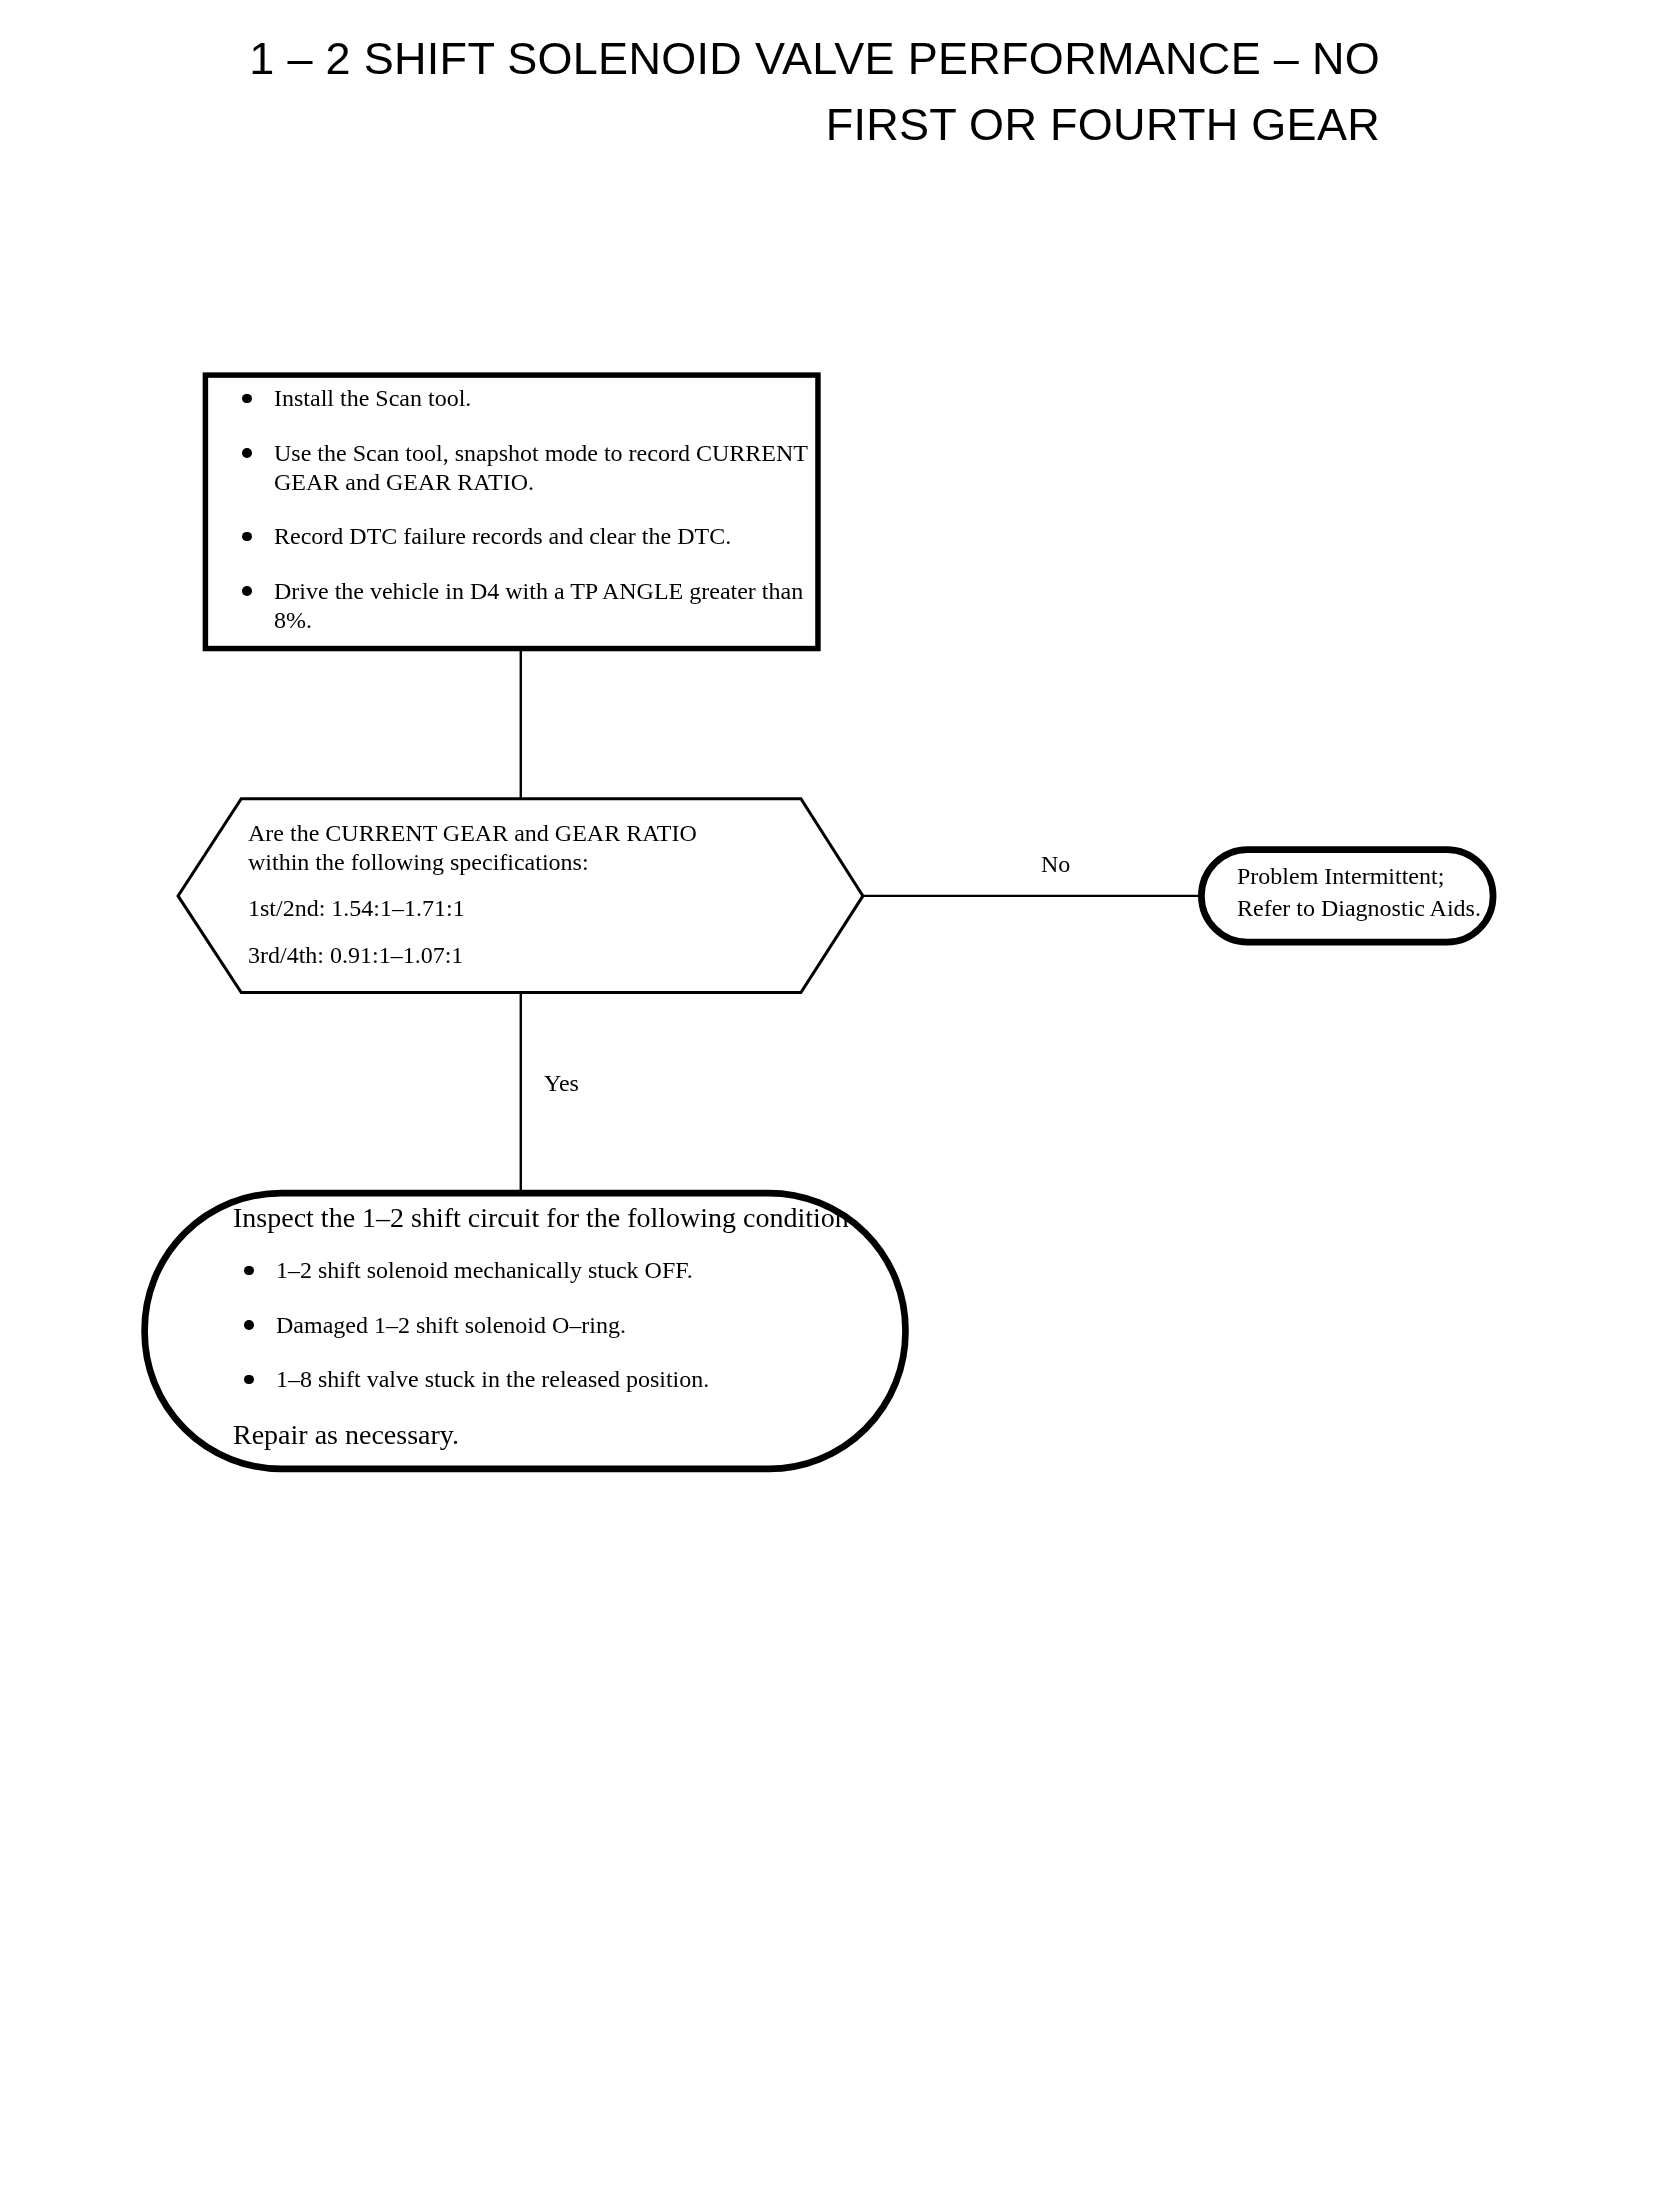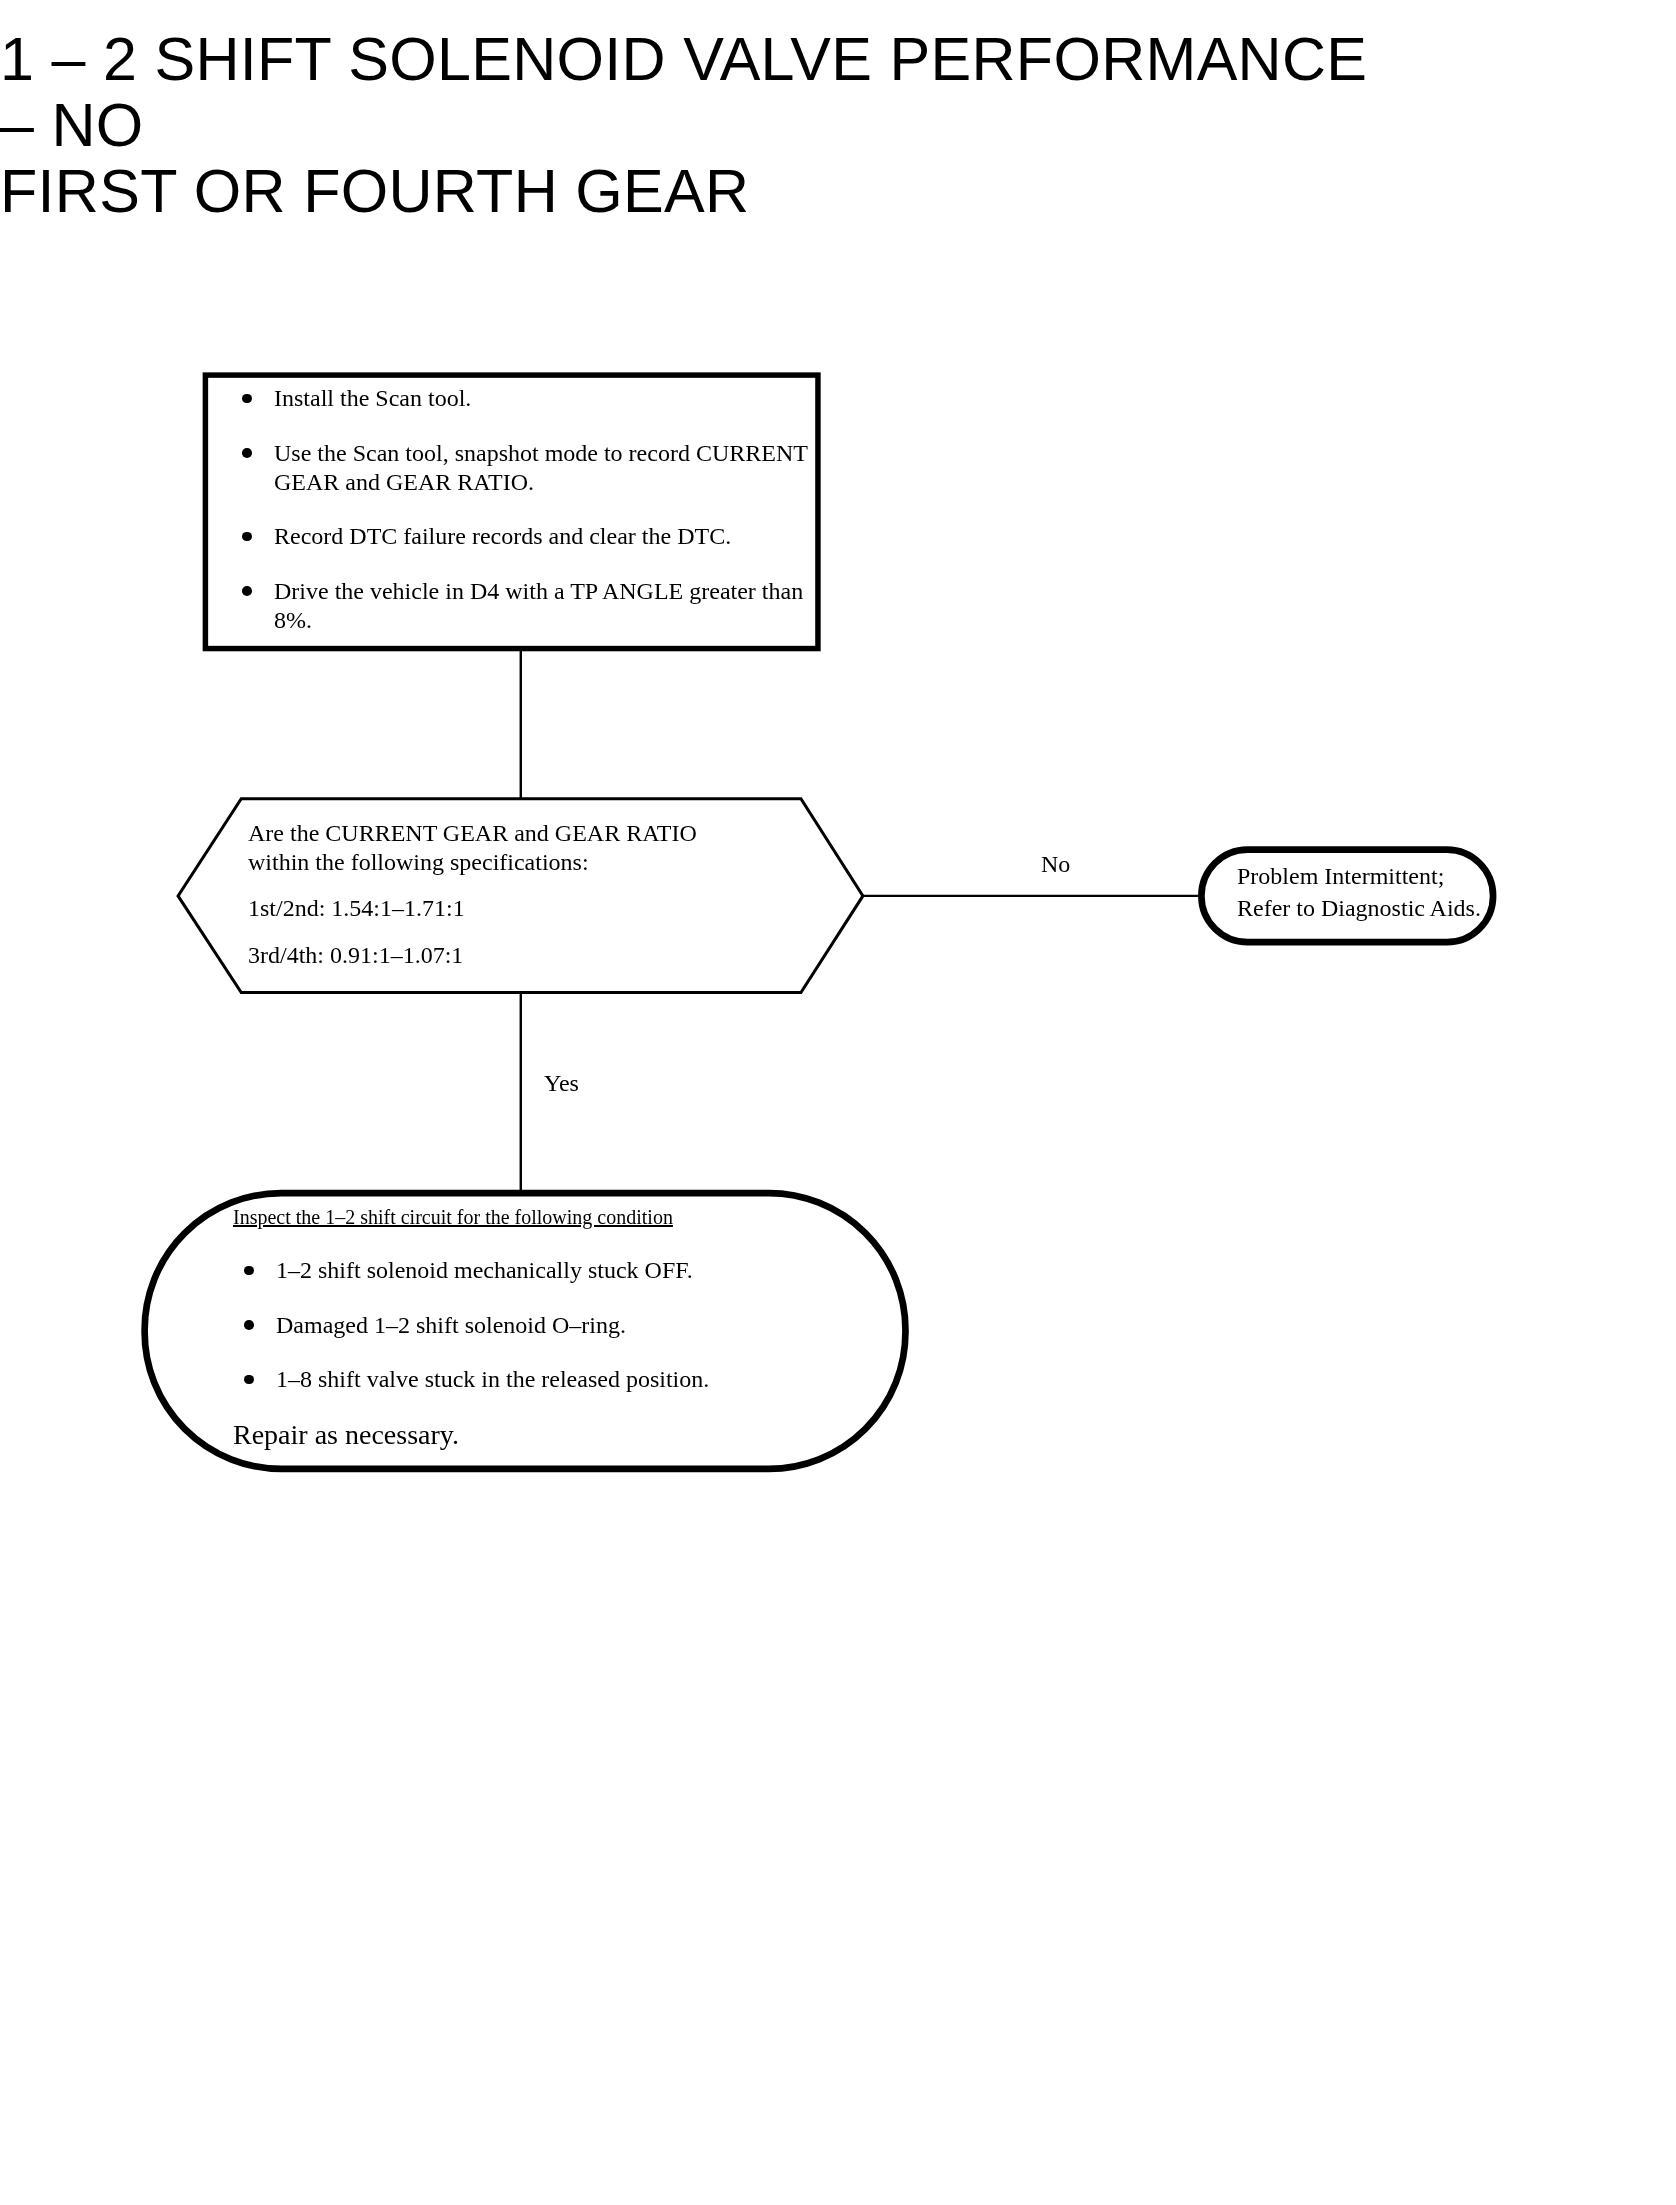--- a/index.html
+++ b/index.html
@@ -18,23 +18,23 @@
     background: #ffffff;
     overflow: hidden;
   }
 
   
   .doc-title {
     position: absolute;
     left: 0;
     top: 25.5px;
     width: 1380px;
-    text-align: left;
+    text-align: right;
     font-family: "Liberation Sans", sans-serif;
-    font-size: 61px;
+    font-size: 45px;
     line-height: 66px;
     font-weight: 400;
     letter-spacing: 0.3px;
     color: #000000;
   }
 
   
   #flow {
     position: absolute;
     left: 0;
@@ -126,24 +126,23 @@
   }
 
   
   .action-text {
     left: 233px;
     top: 1203px;
     width: 626px;
   }
   .action-text .lead {
     display: block;
-    font-size: 20px;
+    font-size: 28px;
     line-height: 29px;
     margin-bottom: 24px;
-    text-decoration: underline;
   }
   .action-text .bullet-row { margin-bottom: 25.5px; }
   .action-text .tail {
     display: block;
     font-size: 28px;
     line-height: 29px;
     margin-top: 3.6px;
   }
 </style>
 </head>

